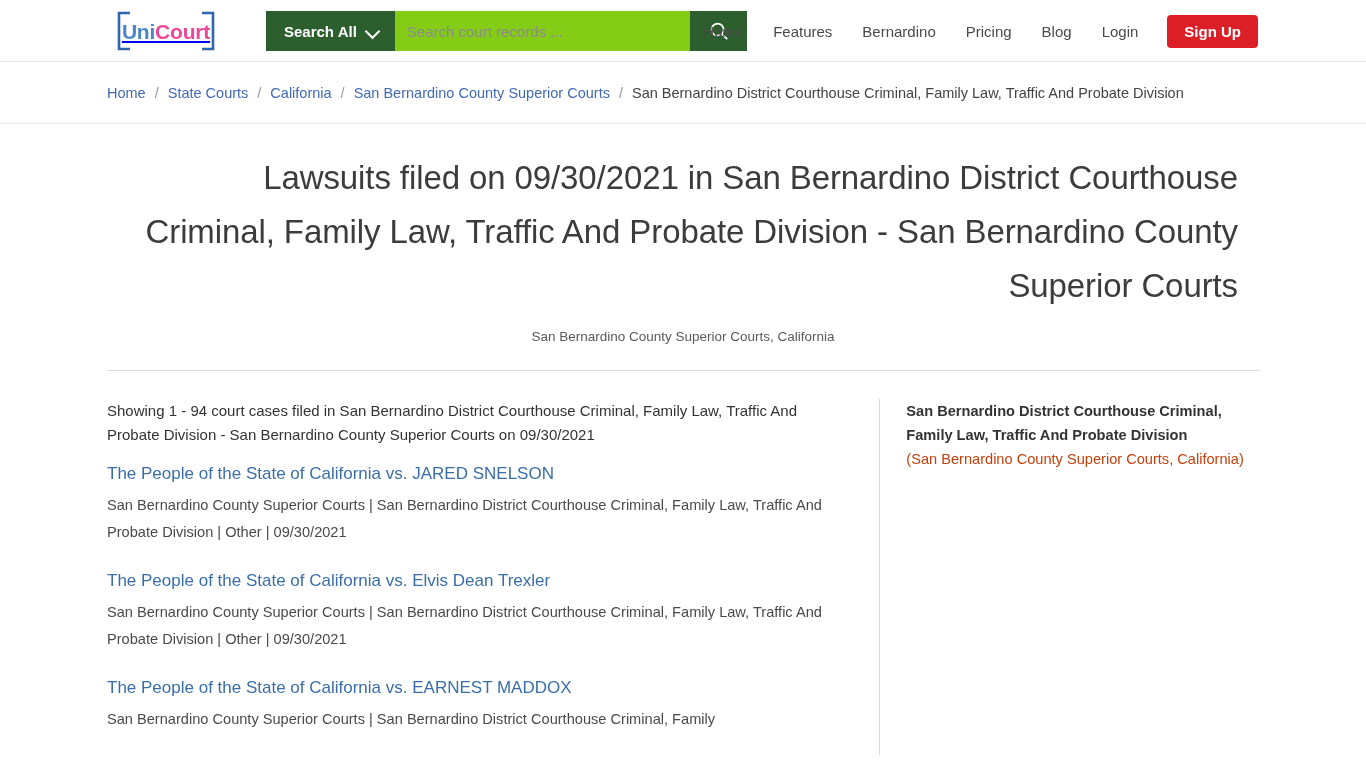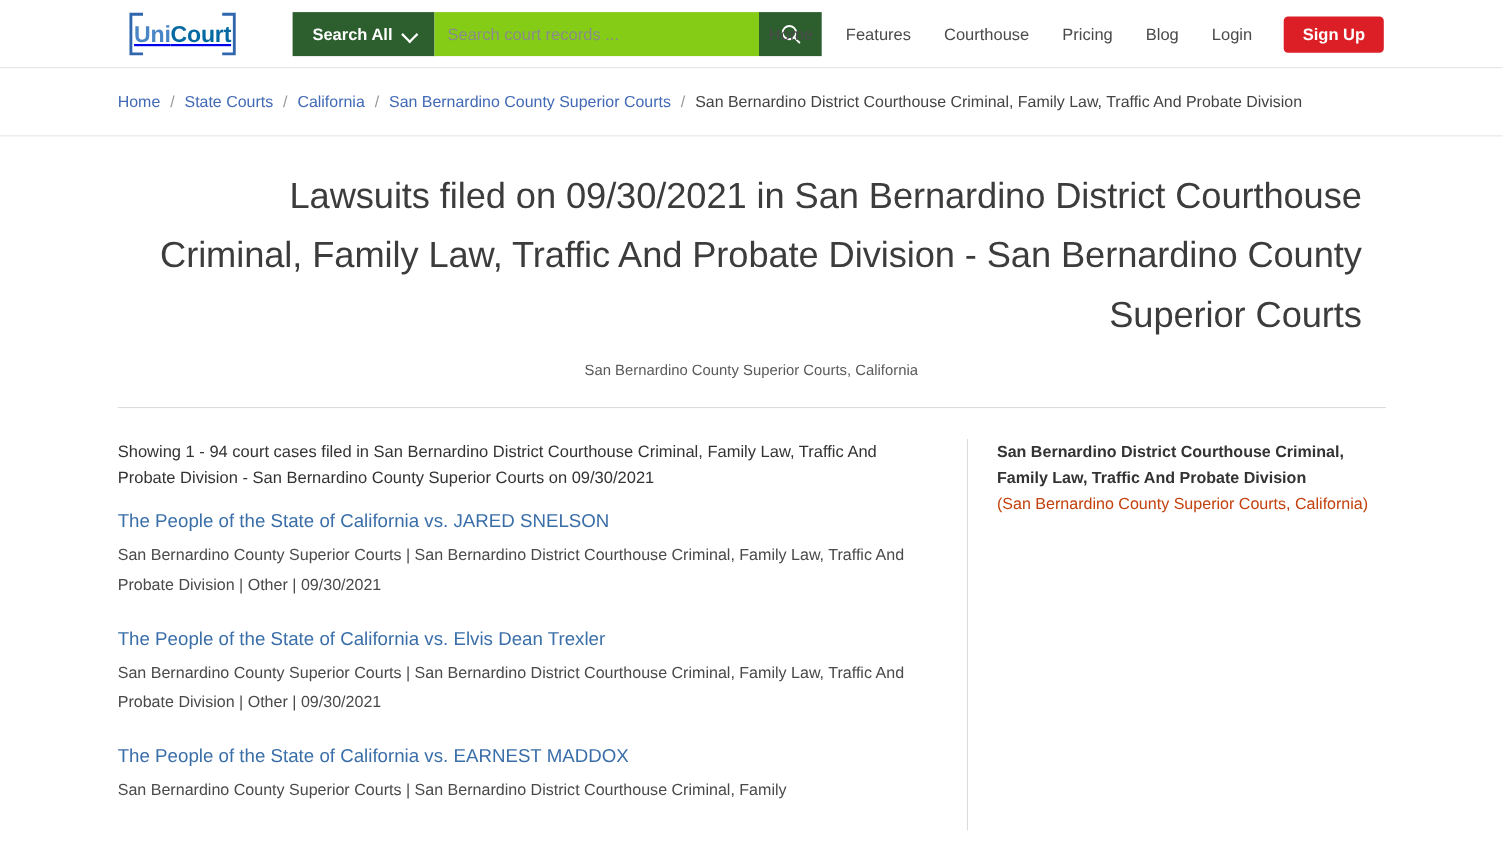--- a/index.html
+++ b/index.html
@@ -33,21 +33,21 @@
   }
   .logo-text {
     position: relative;
     font-size: 21px;
     font-weight: bold;
     letter-spacing: -0.2px;
     line-height: 1;
     white-space: nowrap;
   }
   .logo-uni { color: #4a86c5; }
-  .logo-court { color: #0369a1; }
+  .logo-court { color: #ec4899; }
 
   
   .search-group {
     position: absolute;
     left: 266px; top: 11px;
     height: 40px;
     display: flex;
     align-items: stretch;
     width: 481px;
   }
@@ -269,21 +269,21 @@
       <svg width="22" height="22" viewBox="0 0 24 24">
         <circle cx="10.5" cy="10.5" r="6.6" fill="none" stroke="#ffffff" stroke-width="1.9"></circle>
         <line x1="15.3" y1="15.3" x2="20.4" y2="20.4" stroke="#ffffff" stroke-width="1.9" stroke-linecap="round"></line>
       </svg>
     </button>
   </div>
 
   <nav class="main-nav">
     <a class="nav-link" href="#">Home</a>
     <a class="nav-link" href="#">Features</a>
-    <a class="nav-link" href="#">Courthouse</a>
+    <a class="nav-link" href="#">Bernardino</a>
     <a class="nav-link" href="#">Pricing</a>
     <a class="nav-link" href="#">Blog</a>
     <a class="nav-link" href="#">Login</a>
     <button class="signup-btn">Sign Up</button>
   </nav>
 </header>
 
 <div class="breadcrumb-bar">
   <div class="breadcrumb">
     <a class="crumb-link" href="#">Home</a>

